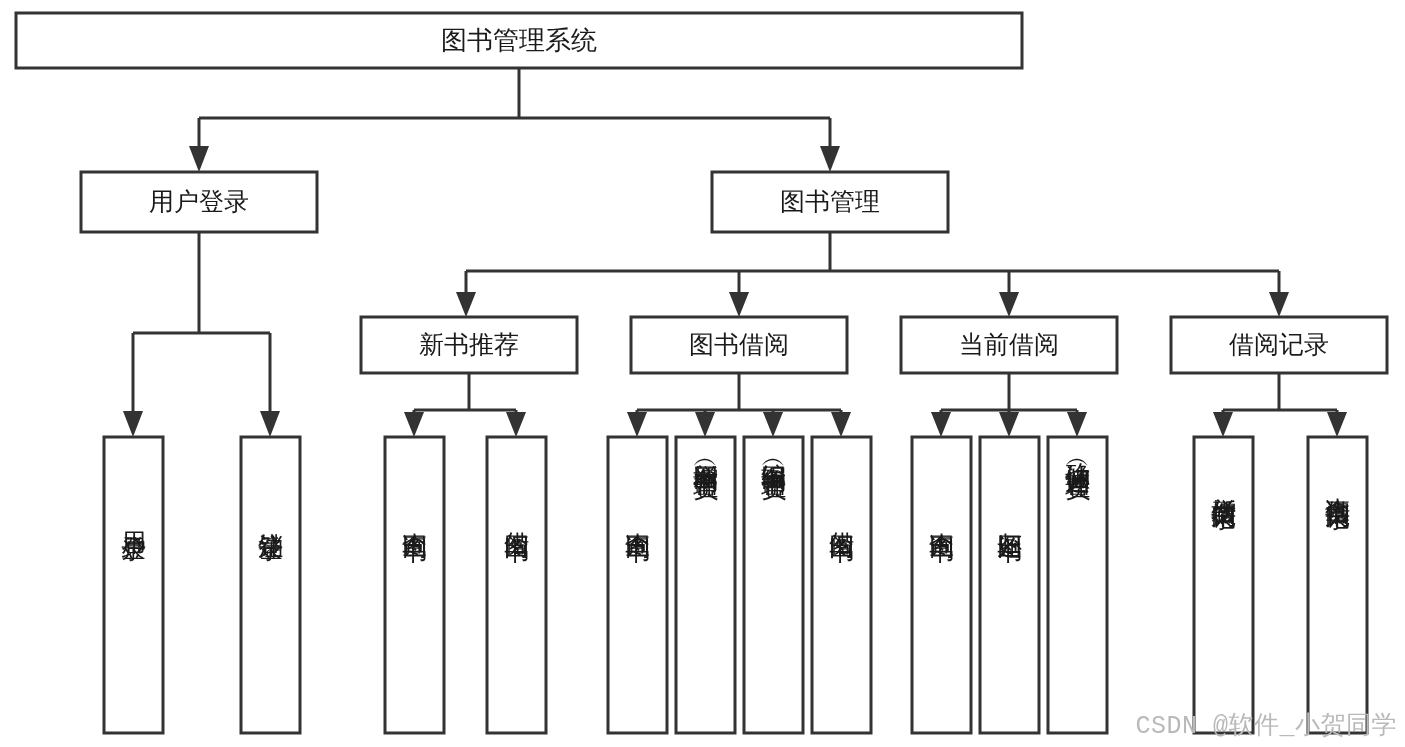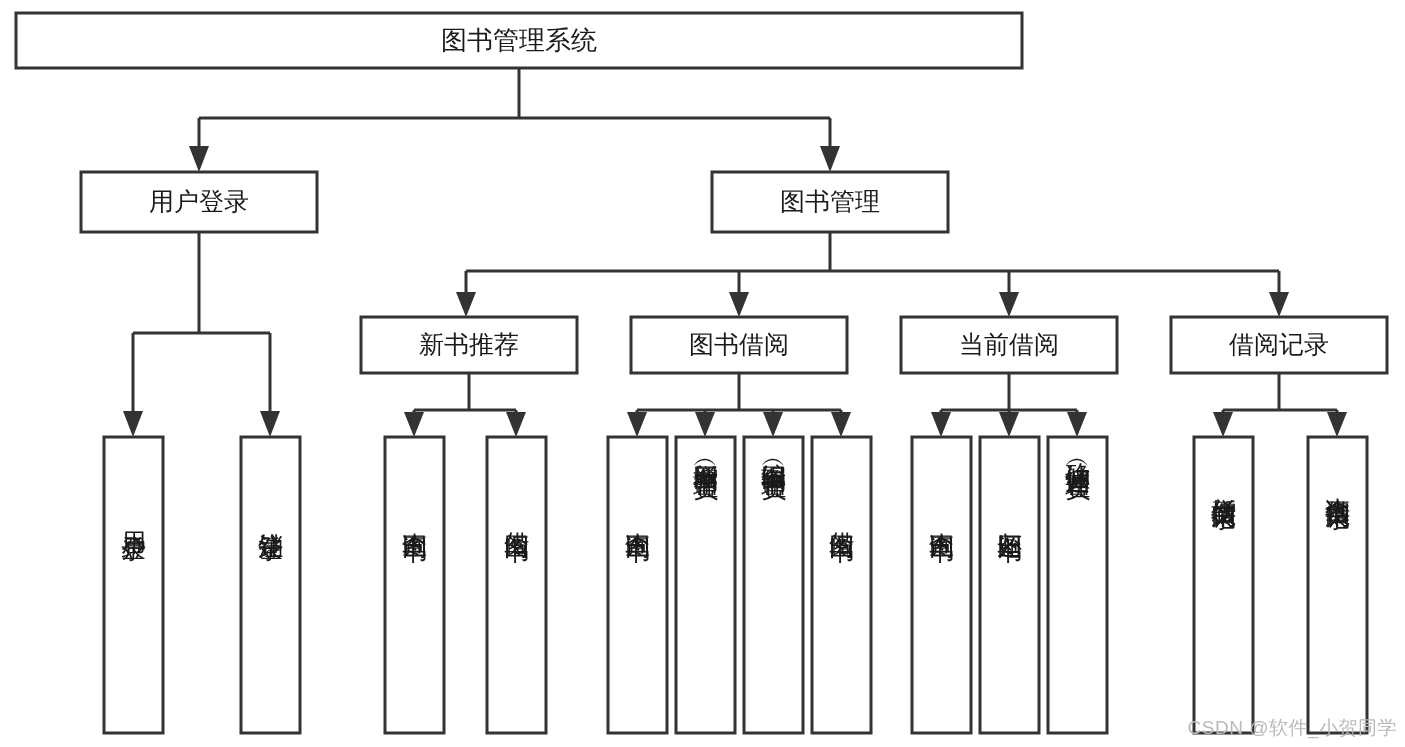--- a/index.html
+++ b/index.html
@@ -67,22 +67,22 @@
     font-size: 25px;
     line-height: 1.18;
     color: #1a1a1a;
     letter-spacing: 2px;
     white-space: nowrap;
   }
   .watermark {
     position: absolute;
     right: 8px;
     bottom: 6px;
-    font-family: Liberation Sans, sans-serif;
-    font-size: 19px;
+    font-family: Liberation Mono, monospace;
+    font-size: 25px;
     color: #b9b9b9;
     letter-spacing: 0.5px;
     white-space: nowrap;
   }
 </style>
 </head>
 <body>
 
 <div id="diagram-root">
 

